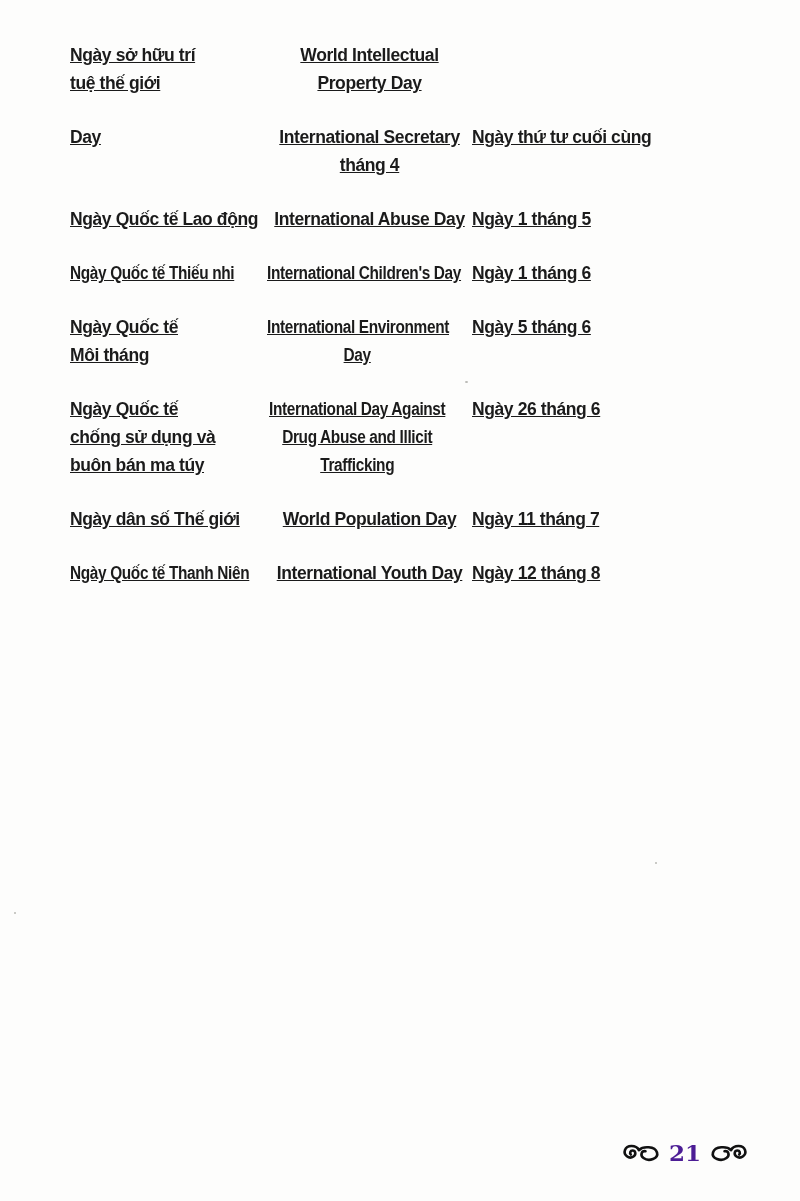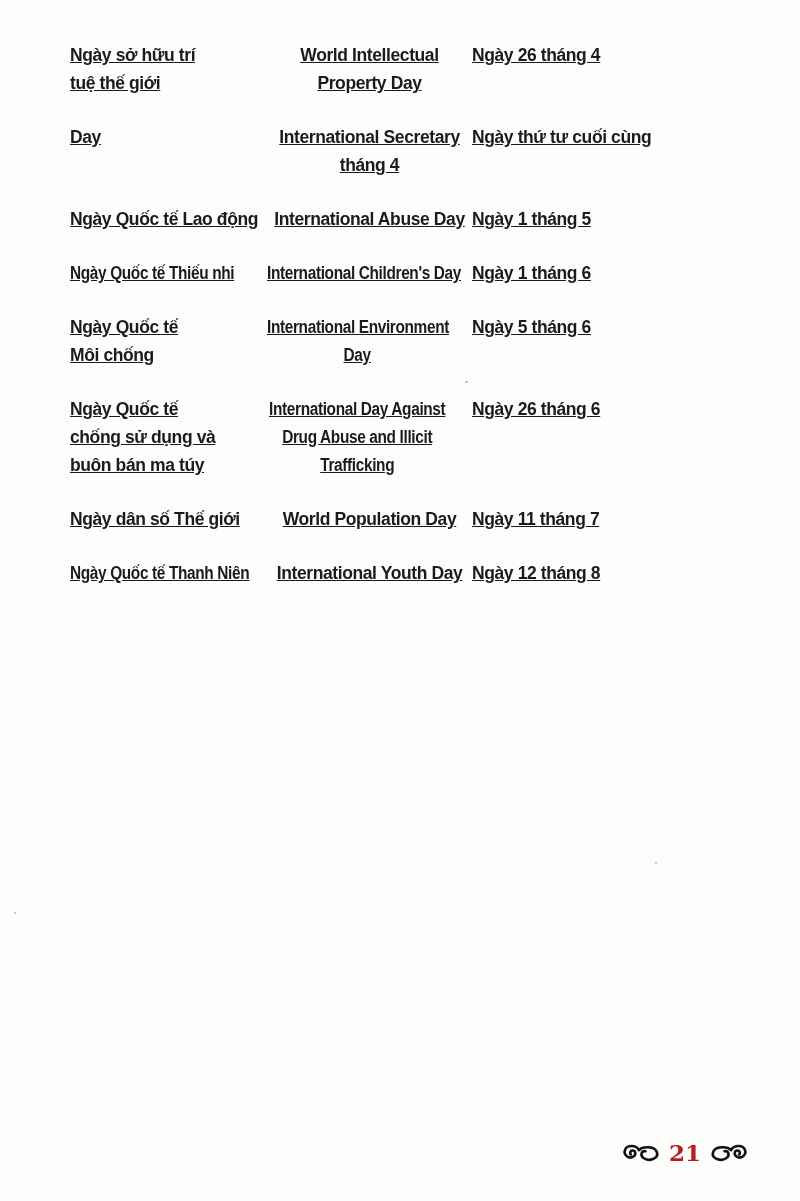--- a/index.html
+++ b/index.html
@@ -56,21 +56,21 @@
     bottom: 36px;
     display: flex;
     align-items: center;
     gap: 9px;
   }
   .page-number {
     font-family: "DejaVu Serif", "Liberation Serif", serif;
     font-weight: bold;
     font-size: 23px;
     line-height: 24px;
-    color: #b91c1c;
+    color: #4c1d95;
   }
   .fleuron svg { display: block; }
   .fleuron.right svg { transform: scaleX(-1); }
   .speck {
     position: absolute;
     background: #b9b9b4;
     border-radius: 50%;
   }
 </style>
 </head>
@@ -82,23 +82,20 @@
 
     <div class="row">
       <div class="cell vi">
         <span class="line">Ngày sở hữu trí</span>
         <span class="line">tuệ thế giới</span>
       </div>
       <div class="cell en">
         <span class="line">World Intellectual</span>
         <span class="line">Property Day</span>
       </div>
-      <div class="cell date">
-        <span class="line">Ngày 26 tháng 4</span>
-      </div>
     </div>
 
     <div class="row">
       <div class="cell vi">
         <span class="line">Day</span>
       </div>
       <div class="cell en">
         <span class="line">International Secretary</span>
         <span class="line">tháng 4</span>
       </div>
@@ -127,21 +124,21 @@
         <span class="line">International Children's Day</span>
       </div>
       <div class="cell date">
         <span class="line">Ngày 1 tháng 6</span>
       </div>
     </div>
 
     <div class="row">
       <div class="cell vi">
         <span class="line">Ngày Quốc tế</span>
-        <span class="line">Môi chống</span>
+        <span class="line">Môi tháng</span>
       </div>
       <div class="cell en tight">
         <span class="line">International Environment</span>
         <span class="line">Day</span>
       </div>
       <div class="cell date">
         <span class="line">Ngày 5 tháng 6</span>
       </div>
     </div>
 

